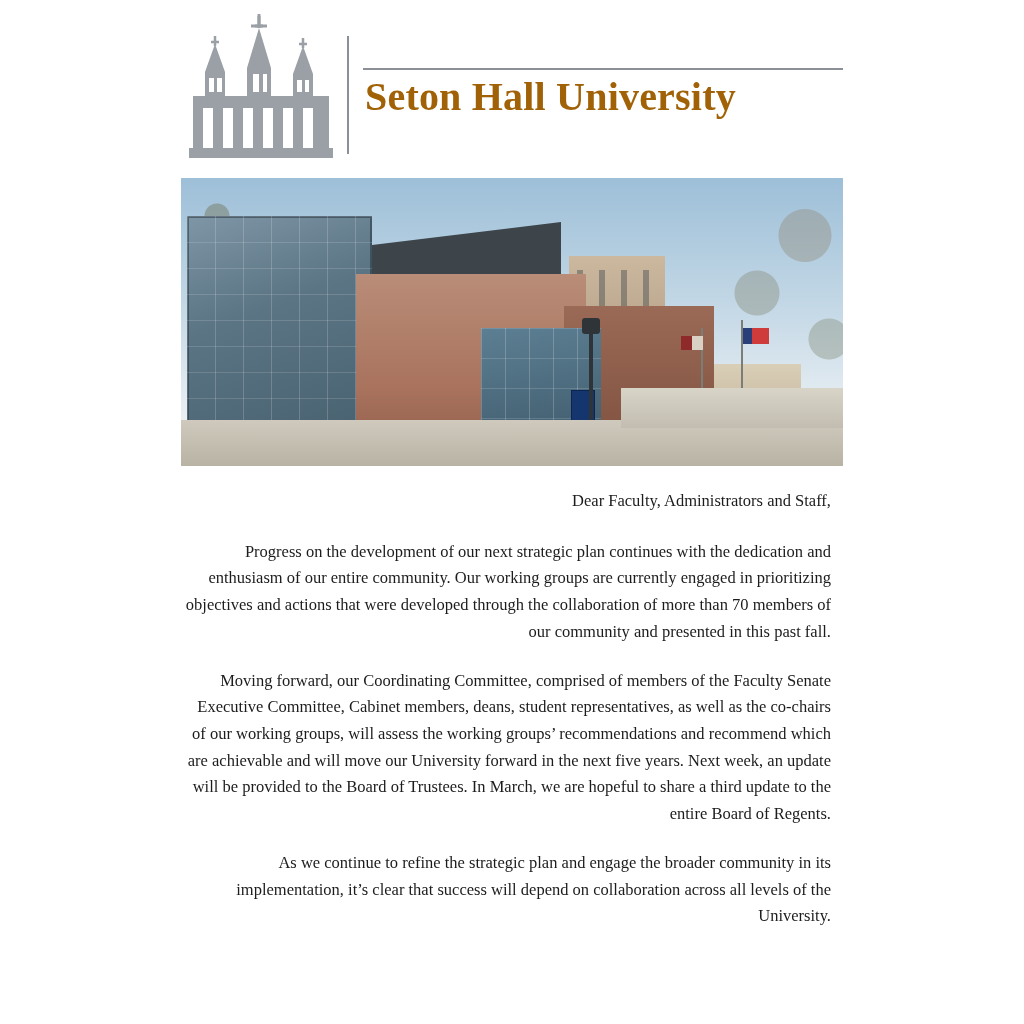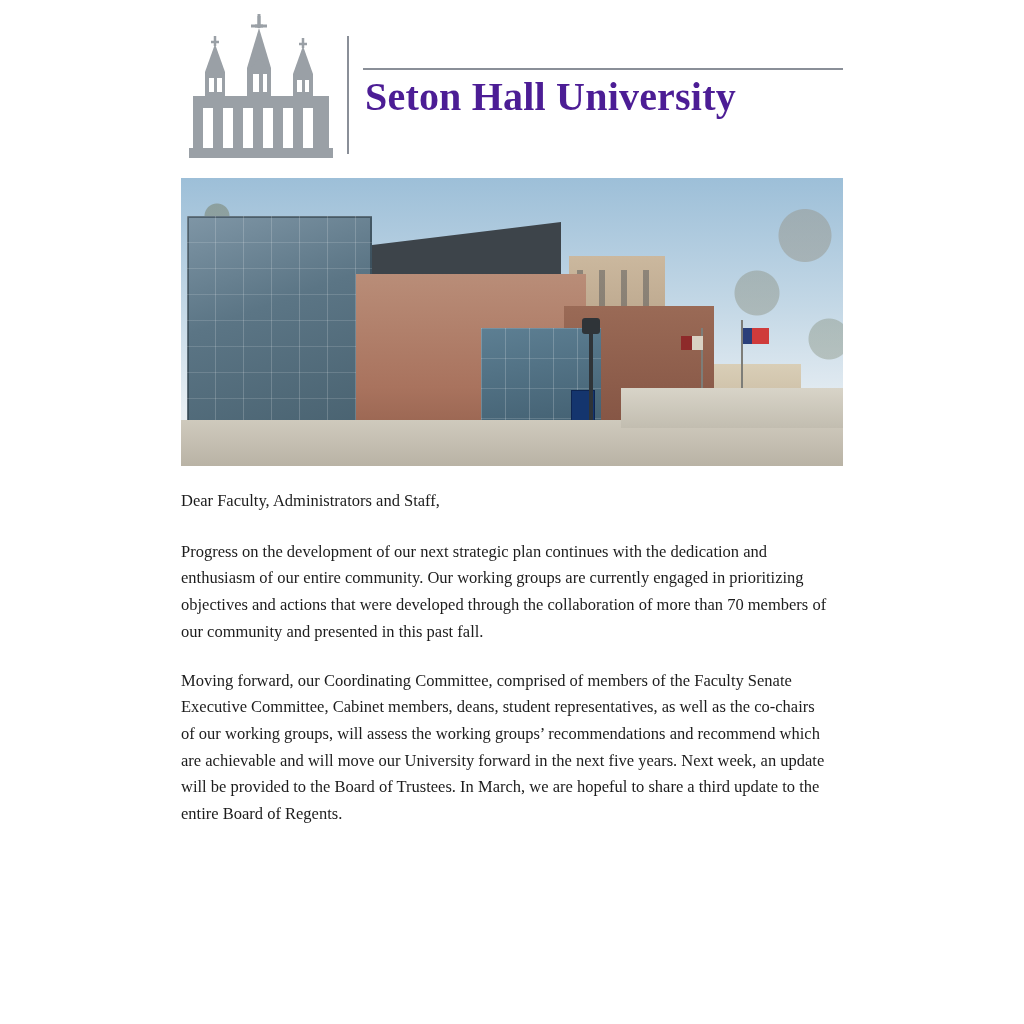--- a/index.html
+++ b/index.html
@@ -58,21 +58,21 @@
     padding-left: 4px;
   }
   .rule-horiz {
     height: 2px;
     background: #8a8f98;
     margin: 10px 0 6px 0;
     width: 100%;
   }
   .wordmark .line2 {
     font-family: "Liberation Serif", serif;
-    color: #4c1d95;
+    color: #a16207;
     font-weight: bold;
     font-size: 40px;
     line-height: 1.05;
     letter-spacing: 0.2px;
     white-space: nowrap;
     padding-left: 2px;
   }
 
   
   .hero-wrap {
@@ -218,20 +218,21 @@
     width: 662px;
     margin: 0 auto;
     padding-top: 22px;
     font-family: "Liberation Serif", serif;
     font-size: 16.5px;
     line-height: 1.62;
     color: #1c1c1c;
   }
   .content p {
     margin: 0 12px 22px 0;
+    text-align: right;
   }
   .content p:first-child { margin-bottom: 24px; }
 </style>
 </head>
 <body>
 
 <div class="page">
 
   <div class="header">
 
@@ -303,16 +304,17 @@
       <div class="flag2"></div>
       <div class="ground"></div>
       <div class="plaza"></div>
     </div>
   </div>
 
   <div class="content">
     <p>Dear Faculty, Administrators and Staff,</p>
     <p>Progress on the development of our next strategic plan continues with the dedication and enthusiasm of our entire community. Our working groups are currently engaged in prioritizing objectives and actions that were developed through the collaboration of more than 70 members of our community and presented in this past fall.</p>
     <p>Moving forward, our Coordinating Committee, comprised of members of the Faculty Senate Executive Committee, Cabinet members, deans, student representatives, as well as the co-chairs of our working groups, will assess the working groups’ recommendations and recommend which are achievable and will move our University forward in the next five years. Next week, an update will be provided to the Board of Trustees. In March, we are hopeful to share a third update to the entire Board of Regents.</p>
+    <p>As we continue to refine the strategic plan and engage the broader community in its implementation, it’s clear that success will depend on collaboration across all levels of the University.</p>
 
   </div>
 
 </div>
 
 </body></html>

